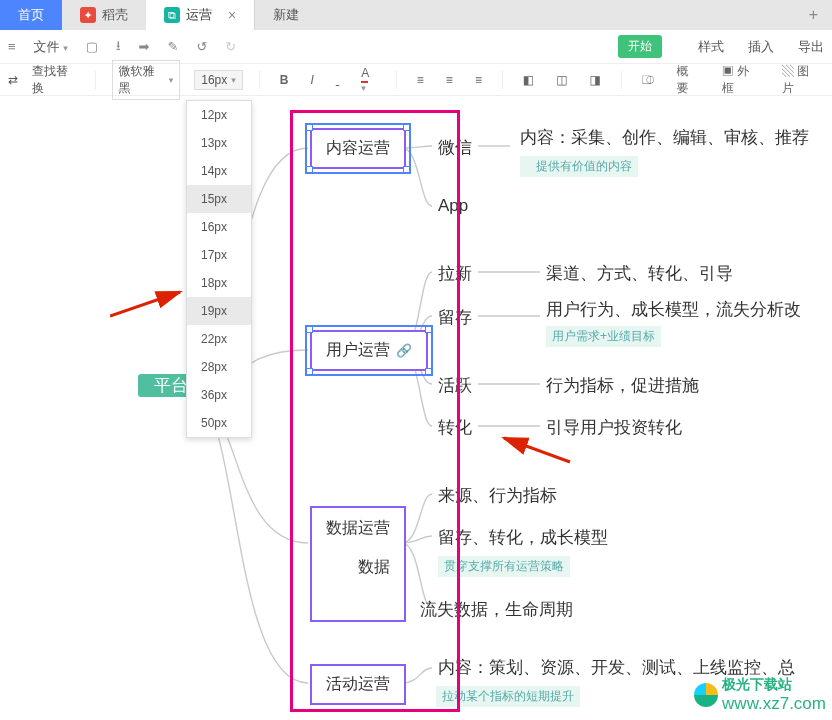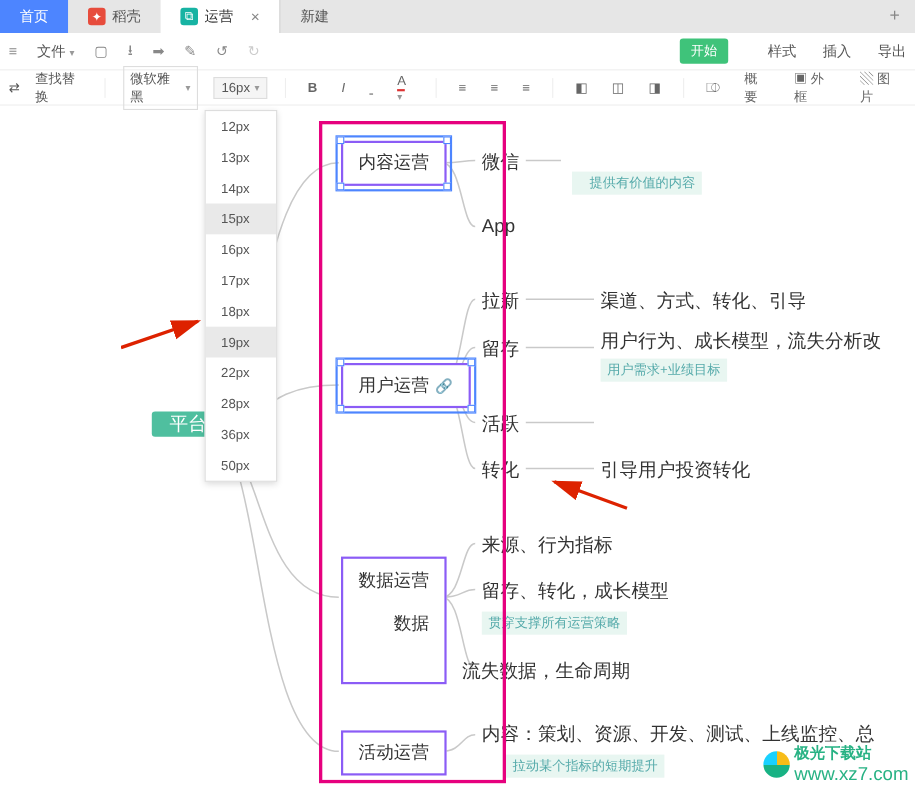--- a/index.html
+++ b/index.html
@@ -180,52 +180,54 @@
   <div class="root" style="left:138px; top:276px;">平台</div>
 
   <div class="node selected" style="left:310px; top:30px;">
     <span>内容运营</span>
     <span class="handle" style="left:-6px; top:-6px;"></span>
     <span class="handle" style="right:-6px; top:-6px;"></span>
     <span class="handle" style="left:-6px; bottom:-6px;"></span>
     <span class="handle" style="right:-6px; bottom:-6px;"></span>
   </div>
   <div class="childtxt" style="left:438px; top:38px;">微信</div>
+  <div class="childtxt" style="left:520px; top:28px;">内容：采集、创作、编辑、审核、推荐</div>
   <div class="tagtxt" style="left:520px; top:58px;padding-left:16px;">提供有价值的内容</div>
   <div class="childtxt" style="left:438px; top:98px;">App</div>
 
   <div class="node selected" style="left:310px; top:232px;">
     <span>用户运营</span><span class="linkicon">🔗</span>
     <span class="handle" style="left:-6px; top:-6px;"></span>
     <span class="handle" style="right:-6px; top:-6px;"></span>
     <span class="handle" style="left:-6px; bottom:-6px;"></span>
     <span class="handle" style="right:-6px; bottom:-6px;"></span>
   </div>
   <div class="childtxt" style="left:438px; top:164px;">拉新</div>
   <div class="childtxt" style="left:546px; top:164px;">渠道、方式、转化、引导</div>
   <div class="childtxt" style="left:438px; top:208px;">留存</div>
   <div class="childtxt" style="left:546px; top:200px;">用户行为、成长模型，流失分析改</div>
   <div class="tagtxt" style="left:546px; top:228px;">用户需求+业绩目标</div>
   <div class="childtxt" style="left:438px; top:276px;">活跃</div>
+  <div class="childtxt" style="left:546px; top:276px;">行为指标，促进措施</div>
   <div class="childtxt" style="left:438px; top:318px;">转化</div>
   <div class="childtxt" style="left:546px; top:318px;">引导用户投资转化</div>
 
   <div class="node" style="left:310px; top:408px; padding:10px 14px 42px 14px;text-align:right;">
     <div>数据运营</div>
     <div style="height:18px;"></div>
     <div>数据</div>
   </div>
   <div class="childtxt" style="left:438px; top:386px;">来源、行为指标</div>
   <div class="childtxt" style="left:438px; top:428px;">留存、转化，成长模型</div>
   <div class="tagtxt" style="left:438px; top:458px;">贯穿支撑所有运营策略</div>
   <div class="childtxt" style="left:420px; top:500px;">流失数据，生命周期</div>
 
   <div class="node" style="left:310px; top:566px;">活动运营</div>
   <div class="childtxt" style="left:438px; top:558px;">内容：策划、资源、开发、测试、上线监控、总</div>
-  <div class="tagtxt" style="left:460px; top:588px;">拉动某个指标的短期提升</div>
+  <div class="tagtxt" style="left:436px; top:588px;">拉动某个指标的短期提升</div>
 
   <svg class="arrow" style="left:110px; top:190px;" width="80" height="30">
     <defs>
         <marker id="ah1" markerWidth="10" markerHeight="10" refX="8" refY="3" orient="auto">
           <path d="M0,0 L0,6 L9,3 z" fill="#d20"></path>
         </marker>
       </defs>
     <line x1="0" y1="28" x2="70" y2="4" stroke="#d20" stroke-width="3" marker-end="url(#ah1)"></line>
   </svg>
   <svg class="arrow" style="left:500px; top:336px;" width="80" height="30">

